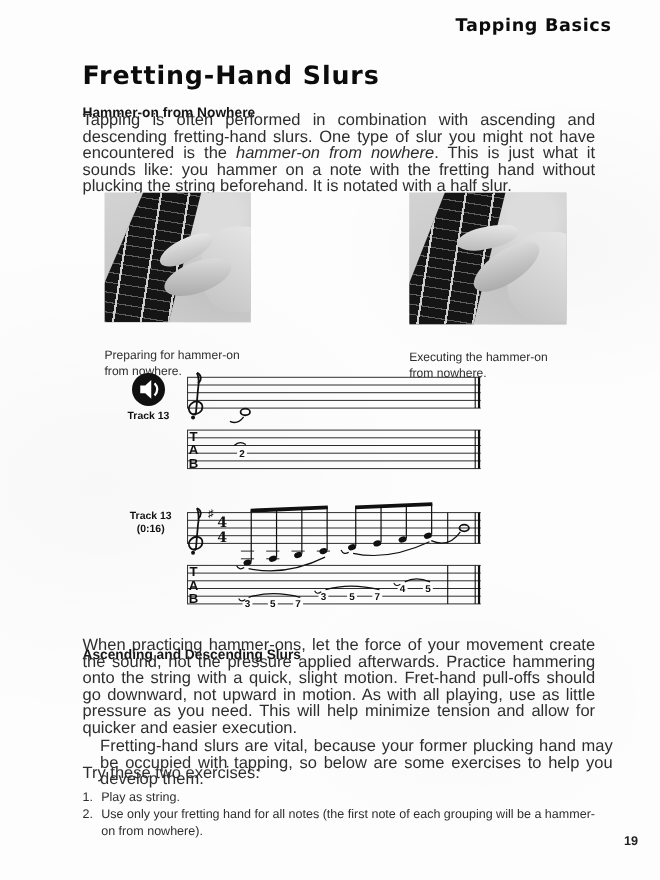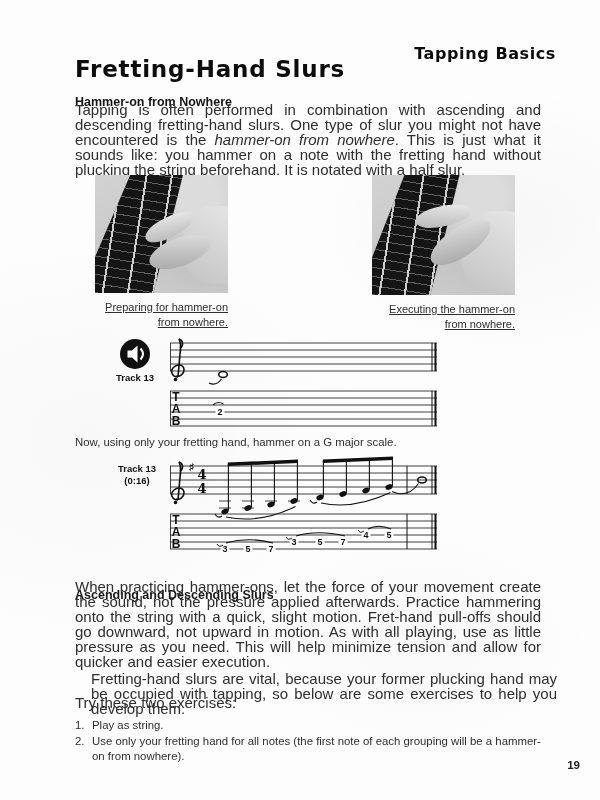--- a/index.html
+++ b/index.html
@@ -11,21 +11,21 @@
   }
   .page{
     position:relative;width:600px;height:800px;overflow:hidden;
     background:
       radial-gradient(ellipse 300px 200px at 85% 28%, rgba(0,0,0,0.025), transparent 70%),
       radial-gradient(ellipse 420px 320px at 15% 55%, rgba(0,0,0,0.018), transparent 70%),
       radial-gradient(ellipse 260px 180px at 70% 80%, rgba(0,0,0,0.015), transparent 70%),
       #fdfdfd;
   }
   .hdr{
-    position:absolute;top:44px;right:44px;
+    position:absolute;top:13px;right:44px;
     font-family:"DejaVu Sans",sans-serif;font-weight:bold;
     font-size:16px;letter-spacing:.6px;color:#0c0c0c;
   }
   .title{
     position:absolute;top:56px;left:75px;
     font-family:"DejaVu Sans",sans-serif;font-weight:bold;
     font-size:23px;letter-spacing:.8px;color:#0c0c0c;
   }
   .subhead{
     position:absolute;left:75px;
@@ -47,21 +47,21 @@
       repeating-linear-gradient(9deg, rgba(170,170,170,.5) 0 1px, transparent 1px 9px);
     background-color:#151515;
   }
   .neck-l{clip-path:polygon(28% -4%, 67% -4%, 43% 104%, 0% 104%, -4% 80%);}
   .neck-r{clip-path:polygon(24% -4%, 62% -4%, 40% 104%, -2% 104%, -5% 84%);}
   .finger{position:absolute;background:linear-gradient(195deg,#eeeeee,#b4b4b4);}
   .f1{width:40%;height:17%;border-radius:48% 52% 52% 48%/55%;}
   .f2{width:48%;height:24%;border-radius:50%;background:linear-gradient(200deg,#e4e4e4,#a2a2a2);}
   .palm{position:absolute;border-radius:42%;background:linear-gradient(210deg,#e9e9e9,#c2c2c2);}
   .caption{
-    margin-top:7px;text-align:right;font-size:11px;line-height:15px;color:#2e2e2e;text-decoration:underline;
+    margin-top:23px;text-align:left;font-size:11px;line-height:15px;color:#2e2e2e;
   }
   .interlude{position:absolute;left:75px;top:436px;font-size:11.4px;color:#2e2e2e;}
   .notation{position:absolute;left:95px;}
   .list{position:absolute;left:75px;top:718px;width:470px;font-size:11.4px;line-height:15.5px;color:#2e2e2e;}
   .li{display:flex;}
   .li .num{width:17px;flex:0 0 17px;}
   .li .txt{flex:1;}
   .pageno{position:absolute;right:20px;top:759px;font-size:11.5px;font-weight:bold;color:#222;margin-left:16px;}
   svg text{font-family:"Liberation Sans",sans-serif;}
   .trk{font-weight:bold;font-size:9.5px;fill:#101010;}
@@ -150,21 +150,20 @@
     <text class="tabletter" x="81" y="92" text-anchor="middle">B</text>
     <rect x="120.5" y="75" width="9" height="8" fill="#fdfdfd"></rect>
     <text class="tabnum" x="125" y="82" text-anchor="middle">2</text>
     <path d="M 118 72 Q 122.5 67.5 128.5 71" stroke="#101010" stroke-width="1.1" fill="none"></path>
     <g stroke="#101010">
       <line x1="337" y1="58" x2="337" y2="93" stroke-width="1"></line>
       <line x1="340.5" y1="58" x2="340.5" y2="93" stroke-width="2"></line>
     </g>
   </svg>
 
-  <div class="interlude">Now, using only your fretting hand, hammer on a G major scale.</div>
 
   <svg class="notation" style="top:450px;" width="360" height="108" viewBox="0 0 360 108">
     <text class="trk" x="42" y="22" text-anchor="middle">Track 13</text>
     <text class="trk" x="42" y="34" text-anchor="middle">(0:16)</text>
 
     <g stroke="#2a2a2a" stroke-width="0.9">
       <line x1="75" y1="16" x2="342" y2="16"></line>
         <line x1="75" y1="23" x2="342" y2="23"></line>
       <line x1="75" y1="30" x2="342" y2="30"></line>
         <line x1="75" y1="37" x2="342" y2="37"></line>

